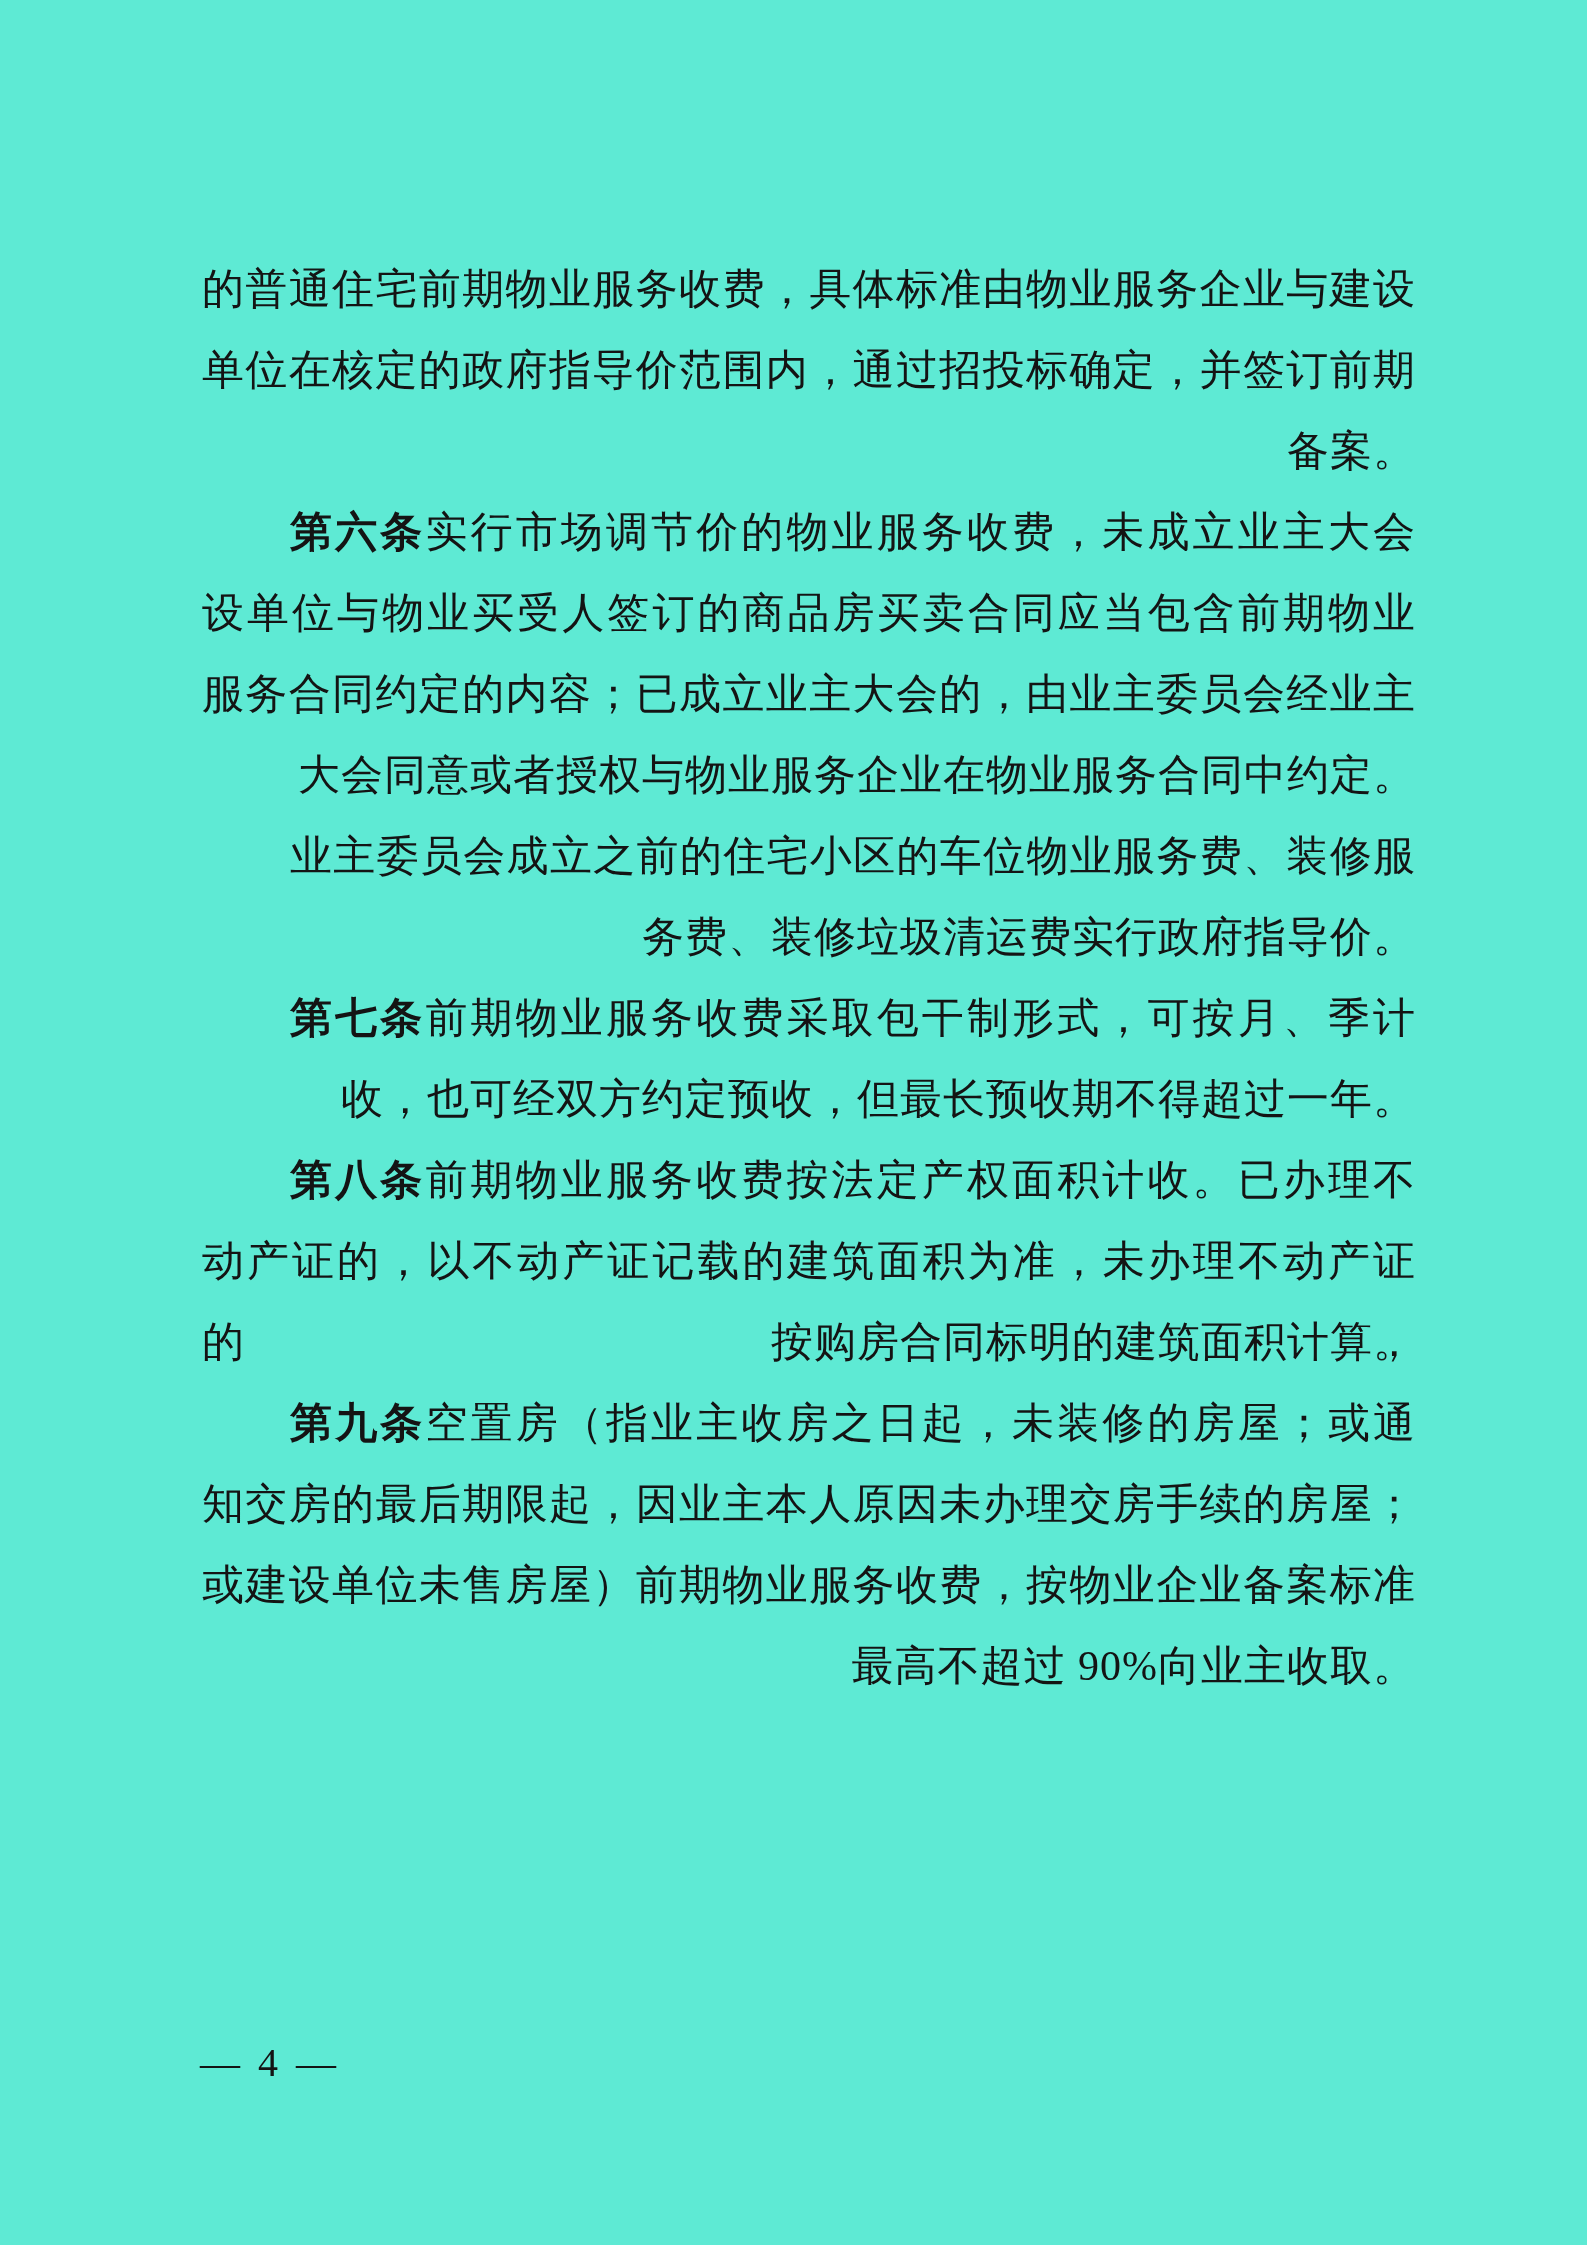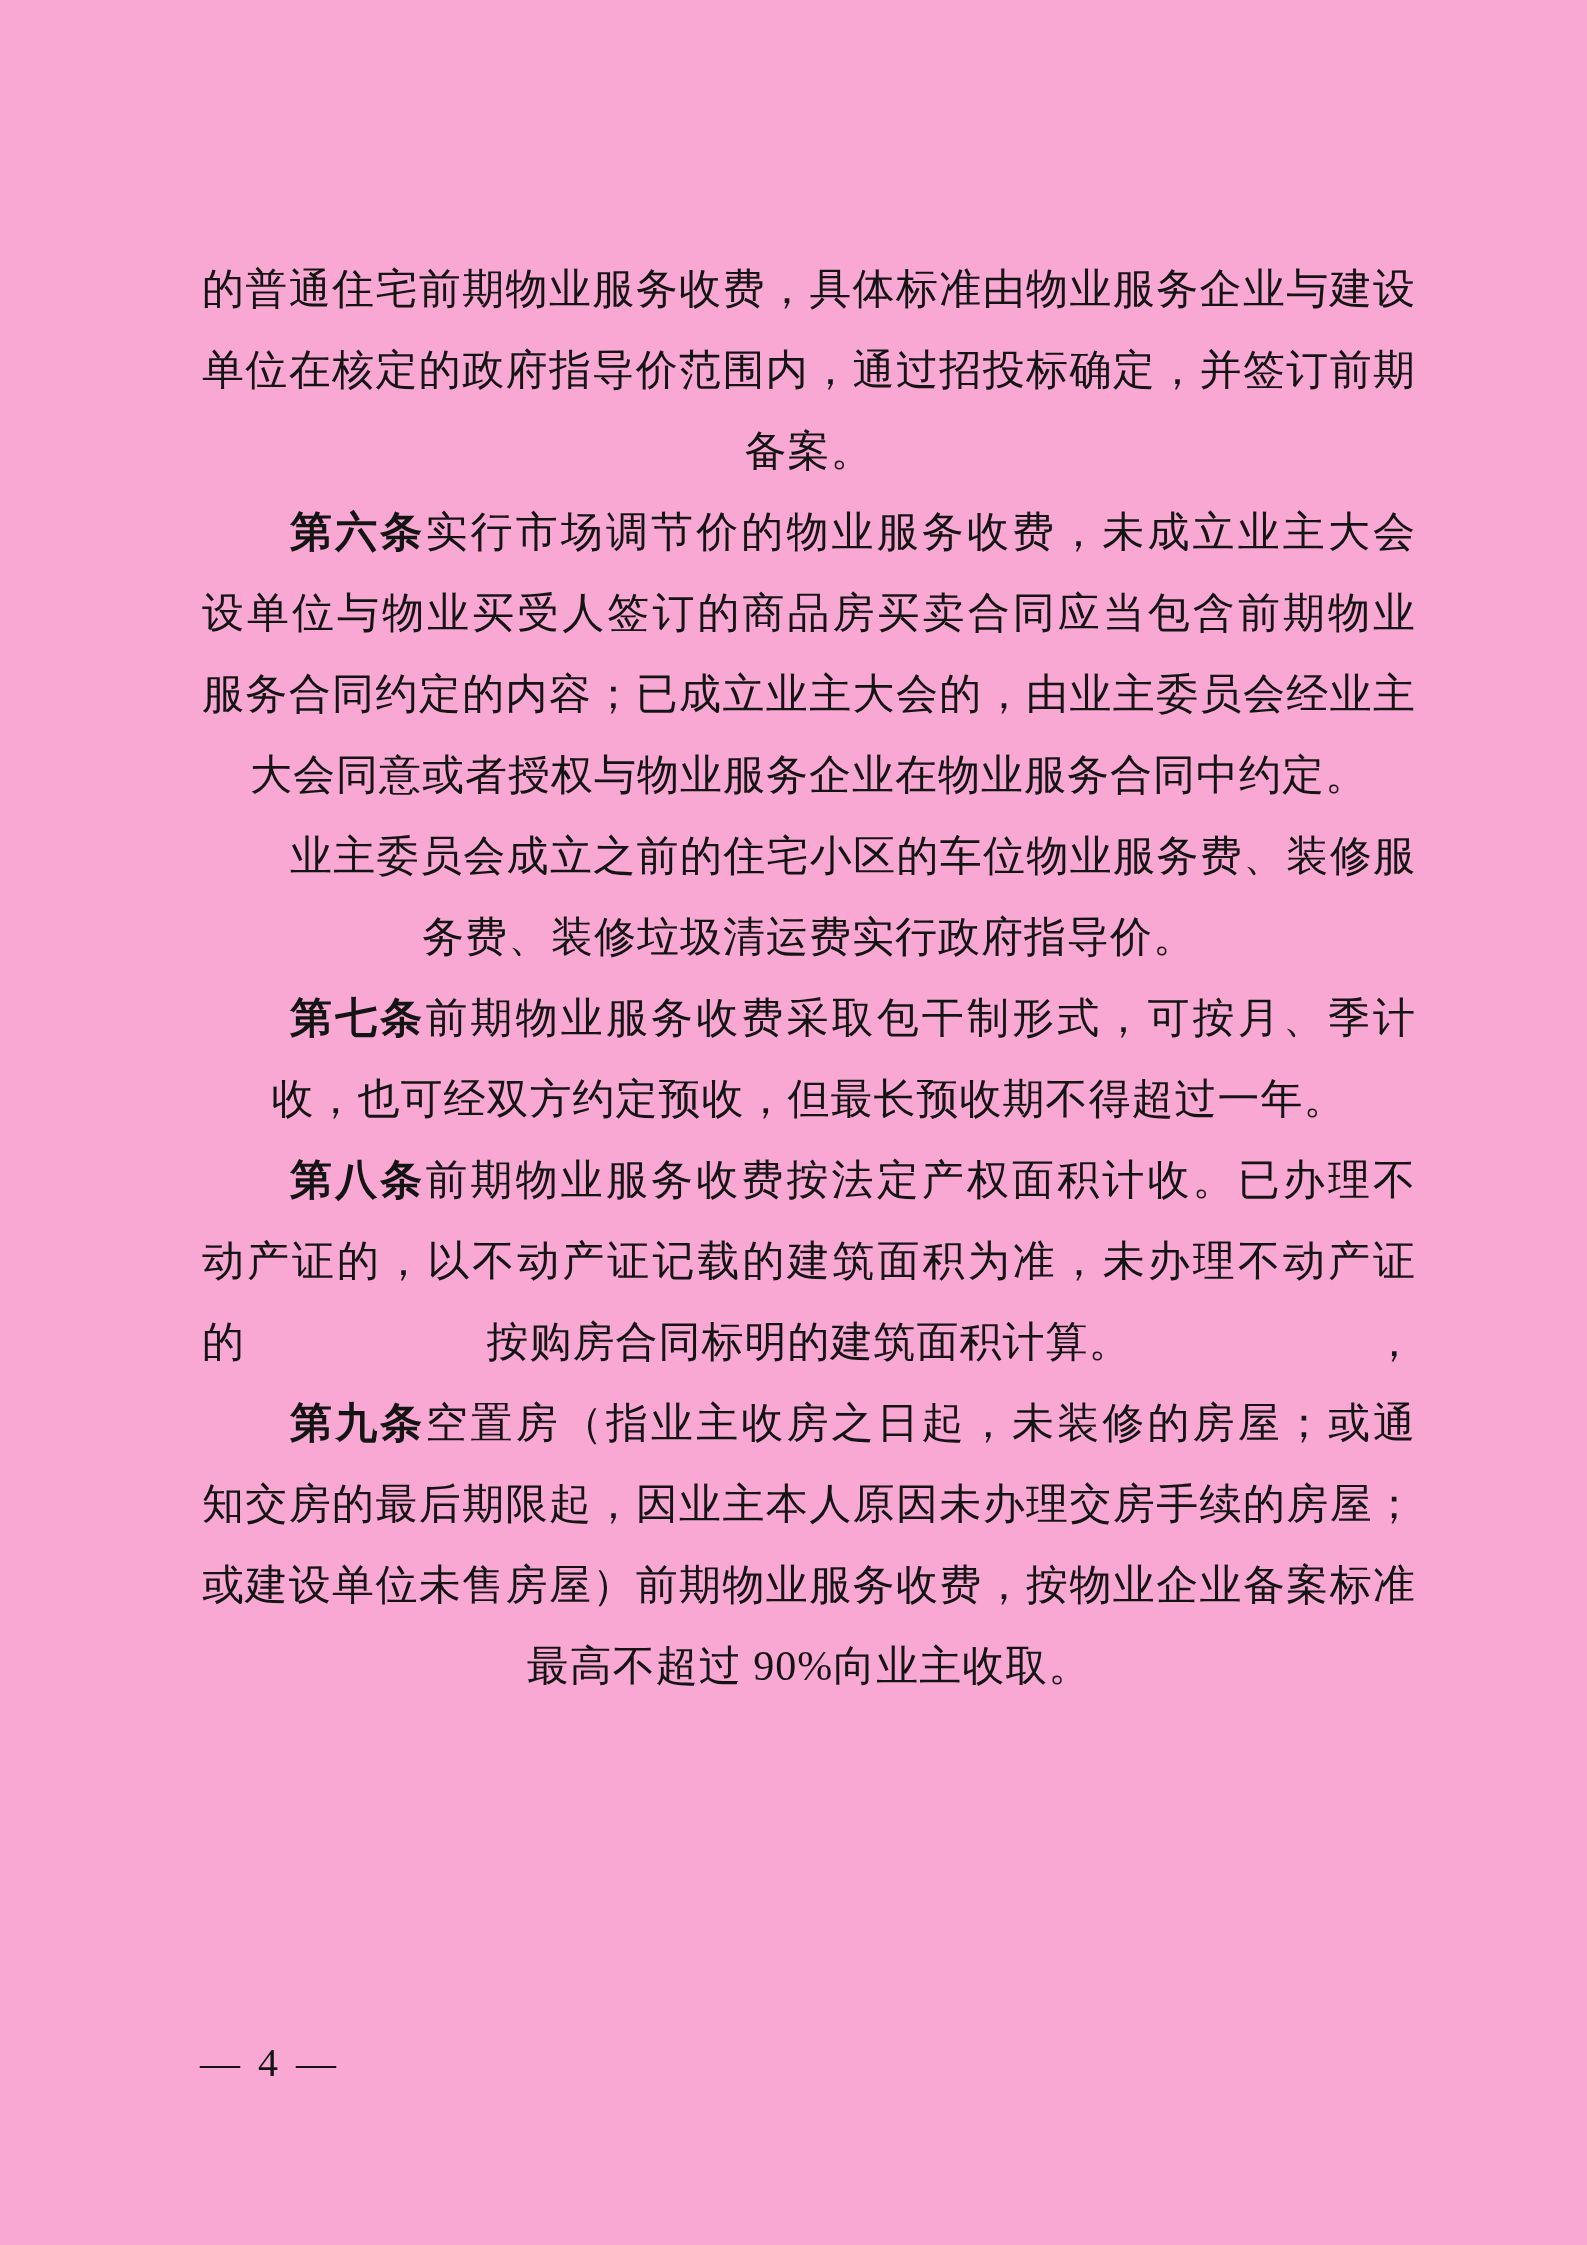--- a/index.html
+++ b/index.html
@@ -5,38 +5,38 @@
   html, body {
     margin: 0;
     padding: 0;
     background: #6b6b6b;
   }
   .page {
     position: relative;
     width: 1587px;
     height: 2245px;
     margin: 0 auto;
-    background: #f9a8d4;
+    background: #5eead4;
     color: #141414;
     font-family: "Liberation Serif", serif;
     overflow: hidden;
   }
   .text-block {
     position: absolute;
     left: 202px;
     top: 249px;
     width: 1214px;
   }
   .line {
     height: 81px;
     line-height: 81px;
     font-size: 42px;
     letter-spacing: 1px;
     white-space: nowrap;
-    text-align: center;
+    text-align: right;
   }
   .line.justify {
     white-space: normal;
     text-align: justify;
     text-align-last: justify;
     text-justify: inter-character;
   }
   .line.indent {
     text-indent: 88px;
   }

